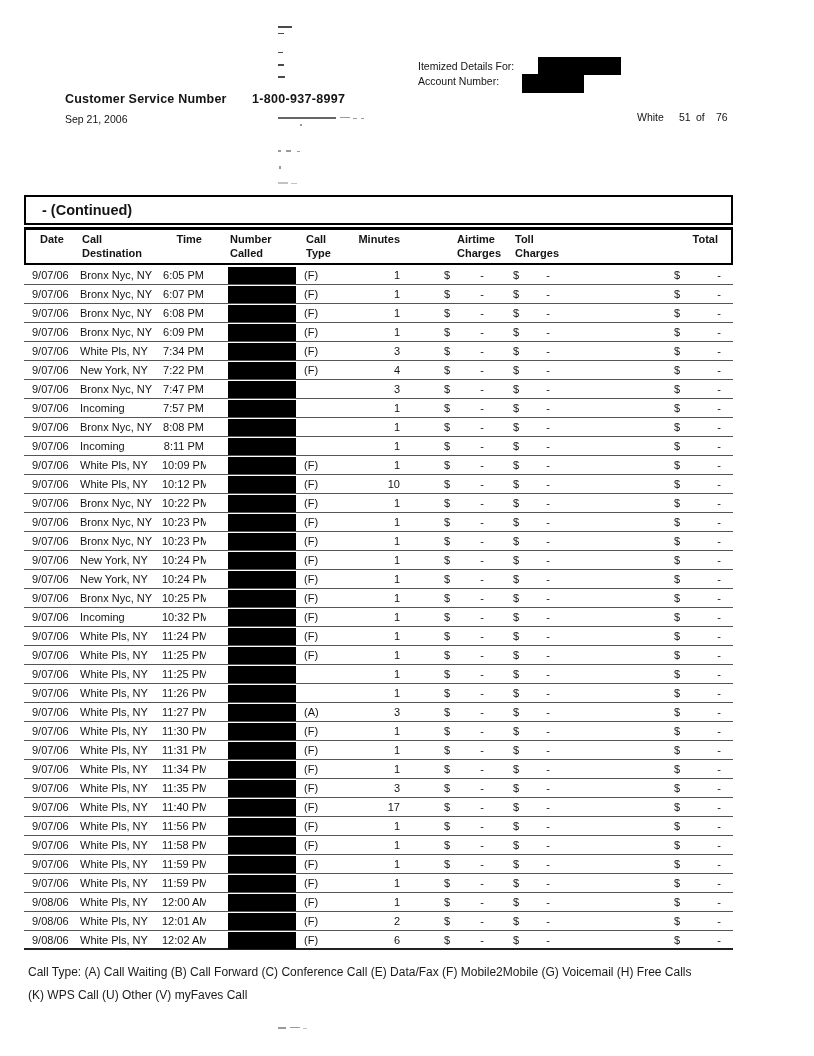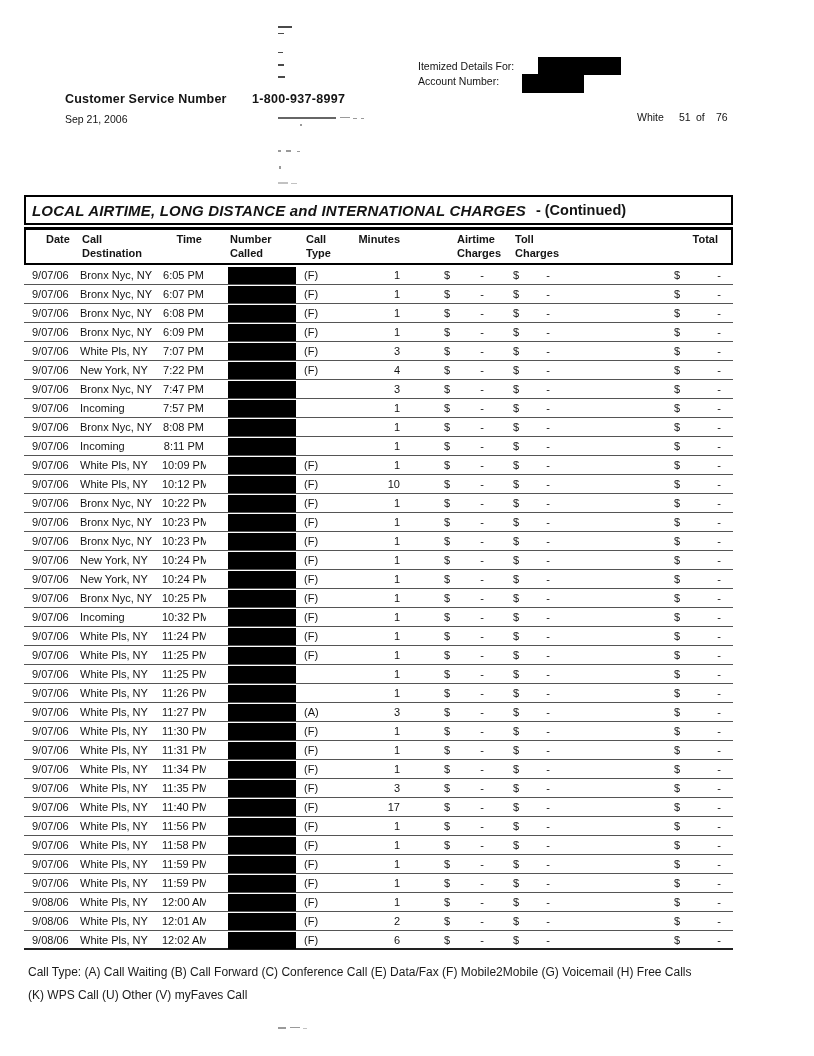--- a/index.html
+++ b/index.html
@@ -34,21 +34,21 @@
     display:flex;align-items:center;padding-left:6px;
   }
   .title-box .t-main{font-size:15px;font-weight:bold;font-style:italic;letter-spacing:.2px;}
   .title-box .t-suffix{font-size:14.5px;font-weight:bold;margin-left:10px;}
   .head-box{
     margin-top:2px;border:2px solid #000;border-top-width:3px;
     padding-top:3px;padding-bottom:3px;
   }
   .grid{display:grid;grid-template-columns:56px 82px 44px 22px 76px 38px 60px 40px 60px 10px 60px 100px 61px;}
   .head-box .hc{font-size:11px;font-weight:bold;line-height:13.5px;}
-  .h-date{padding-left:20px;}
+  .h-date{padding-left:14px;}
   .h-time{text-align:right;padding-right:6px;}
   .h-minutes{text-align:right;padding-right:4px;}
   .h-airtime{padding-left:13px;}
   .h-toll{padding-left:1px;}
   .h-total{text-align:right;padding-right:17px;}
   .rows{margin-top:1px;}
   .row{
     height:19px;box-sizing:border-box;border-bottom:1px solid #555;
     font-size:11px;align-items:center;
   }
@@ -102,21 +102,20 @@
   <div class="art light" style="left:279px;top:166px;width:2px;height:3px;"></div>
   <div class="art faint" style="left:278px;top:182px;width:10px;height:2px;"></div>
   <div class="art faint" style="left:291px;top:183px;width:6px;height:1px;"></div>
   <div class="art light" style="left:278px;top:1027px;width:8px;height:2px;"></div>
   <div class="art light" style="left:290px;top:1027px;width:10px;height:1px;"></div>
   <div class="art faint" style="left:303px;top:1028px;width:4px;height:1px;"></div>
 
   <div class="bill-table">
 
     <div class="title-box">
-      <span class="t-main">LOCAL AIRTIME, LONG DISTANCE and INTERNATIONAL CHARGES</span>
       <span class="t-suffix">- (Continued)</span>
     </div>
 
     <div class="head-box grid">
       <div class="hc h-date">Date</div>
       <div class="hc">
         <div>Call</div>
         <div>Destination</div>
       </div>
       <div class="hc h-time">Time</div>
@@ -249,21 +248,21 @@
     <div class="c"></div>
     <div class="c amount amt-total">
       <span class="cur">$</span>
             <span class="dash">-</span>
     </div>
   </div>
 
   <div class="row grid">
     <div class="c cell-date">9/07/06</div>
     <div class="c">White Pls, NY</div>
-    <div class="c cell-time">7:07 PM</div>
+    <div class="c cell-time">7:34 PM</div>
     <div class="c"></div>
     <div class="c">
       <div class="num-bar"></div>
     </div>
     <div class="c">(F)</div>
     <div class="c cell-minutes">3</div>
     <div class="c"></div>
     <div class="c amount amt-airtime">
       <span class="cur">$</span>
             <span class="dash">-</span>

